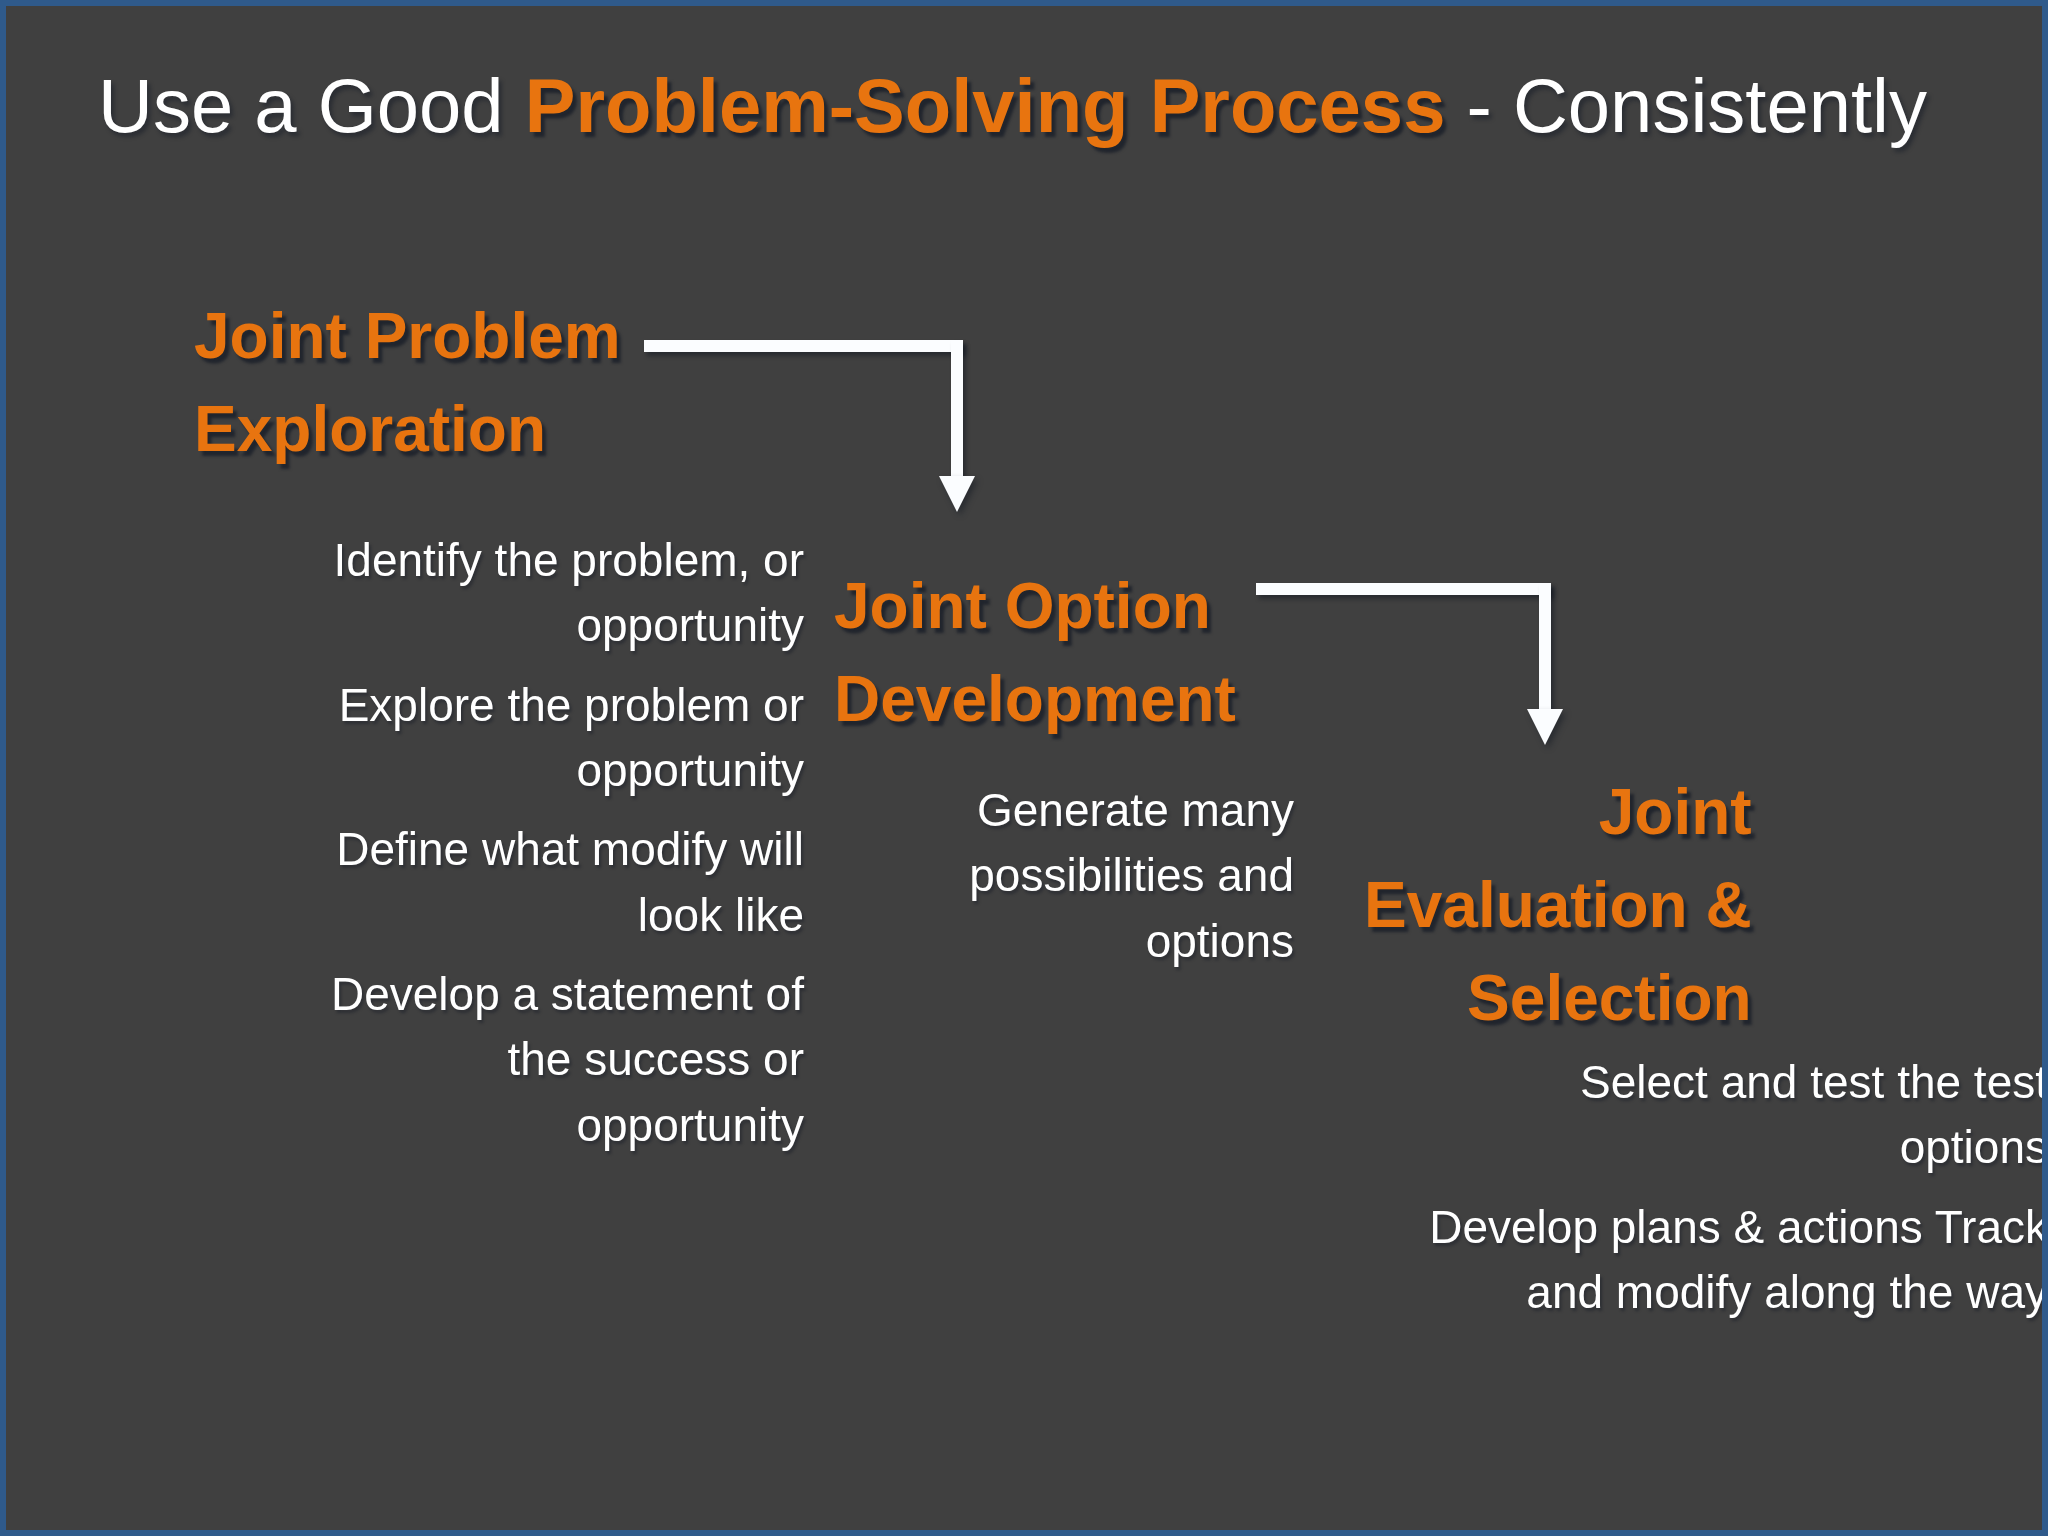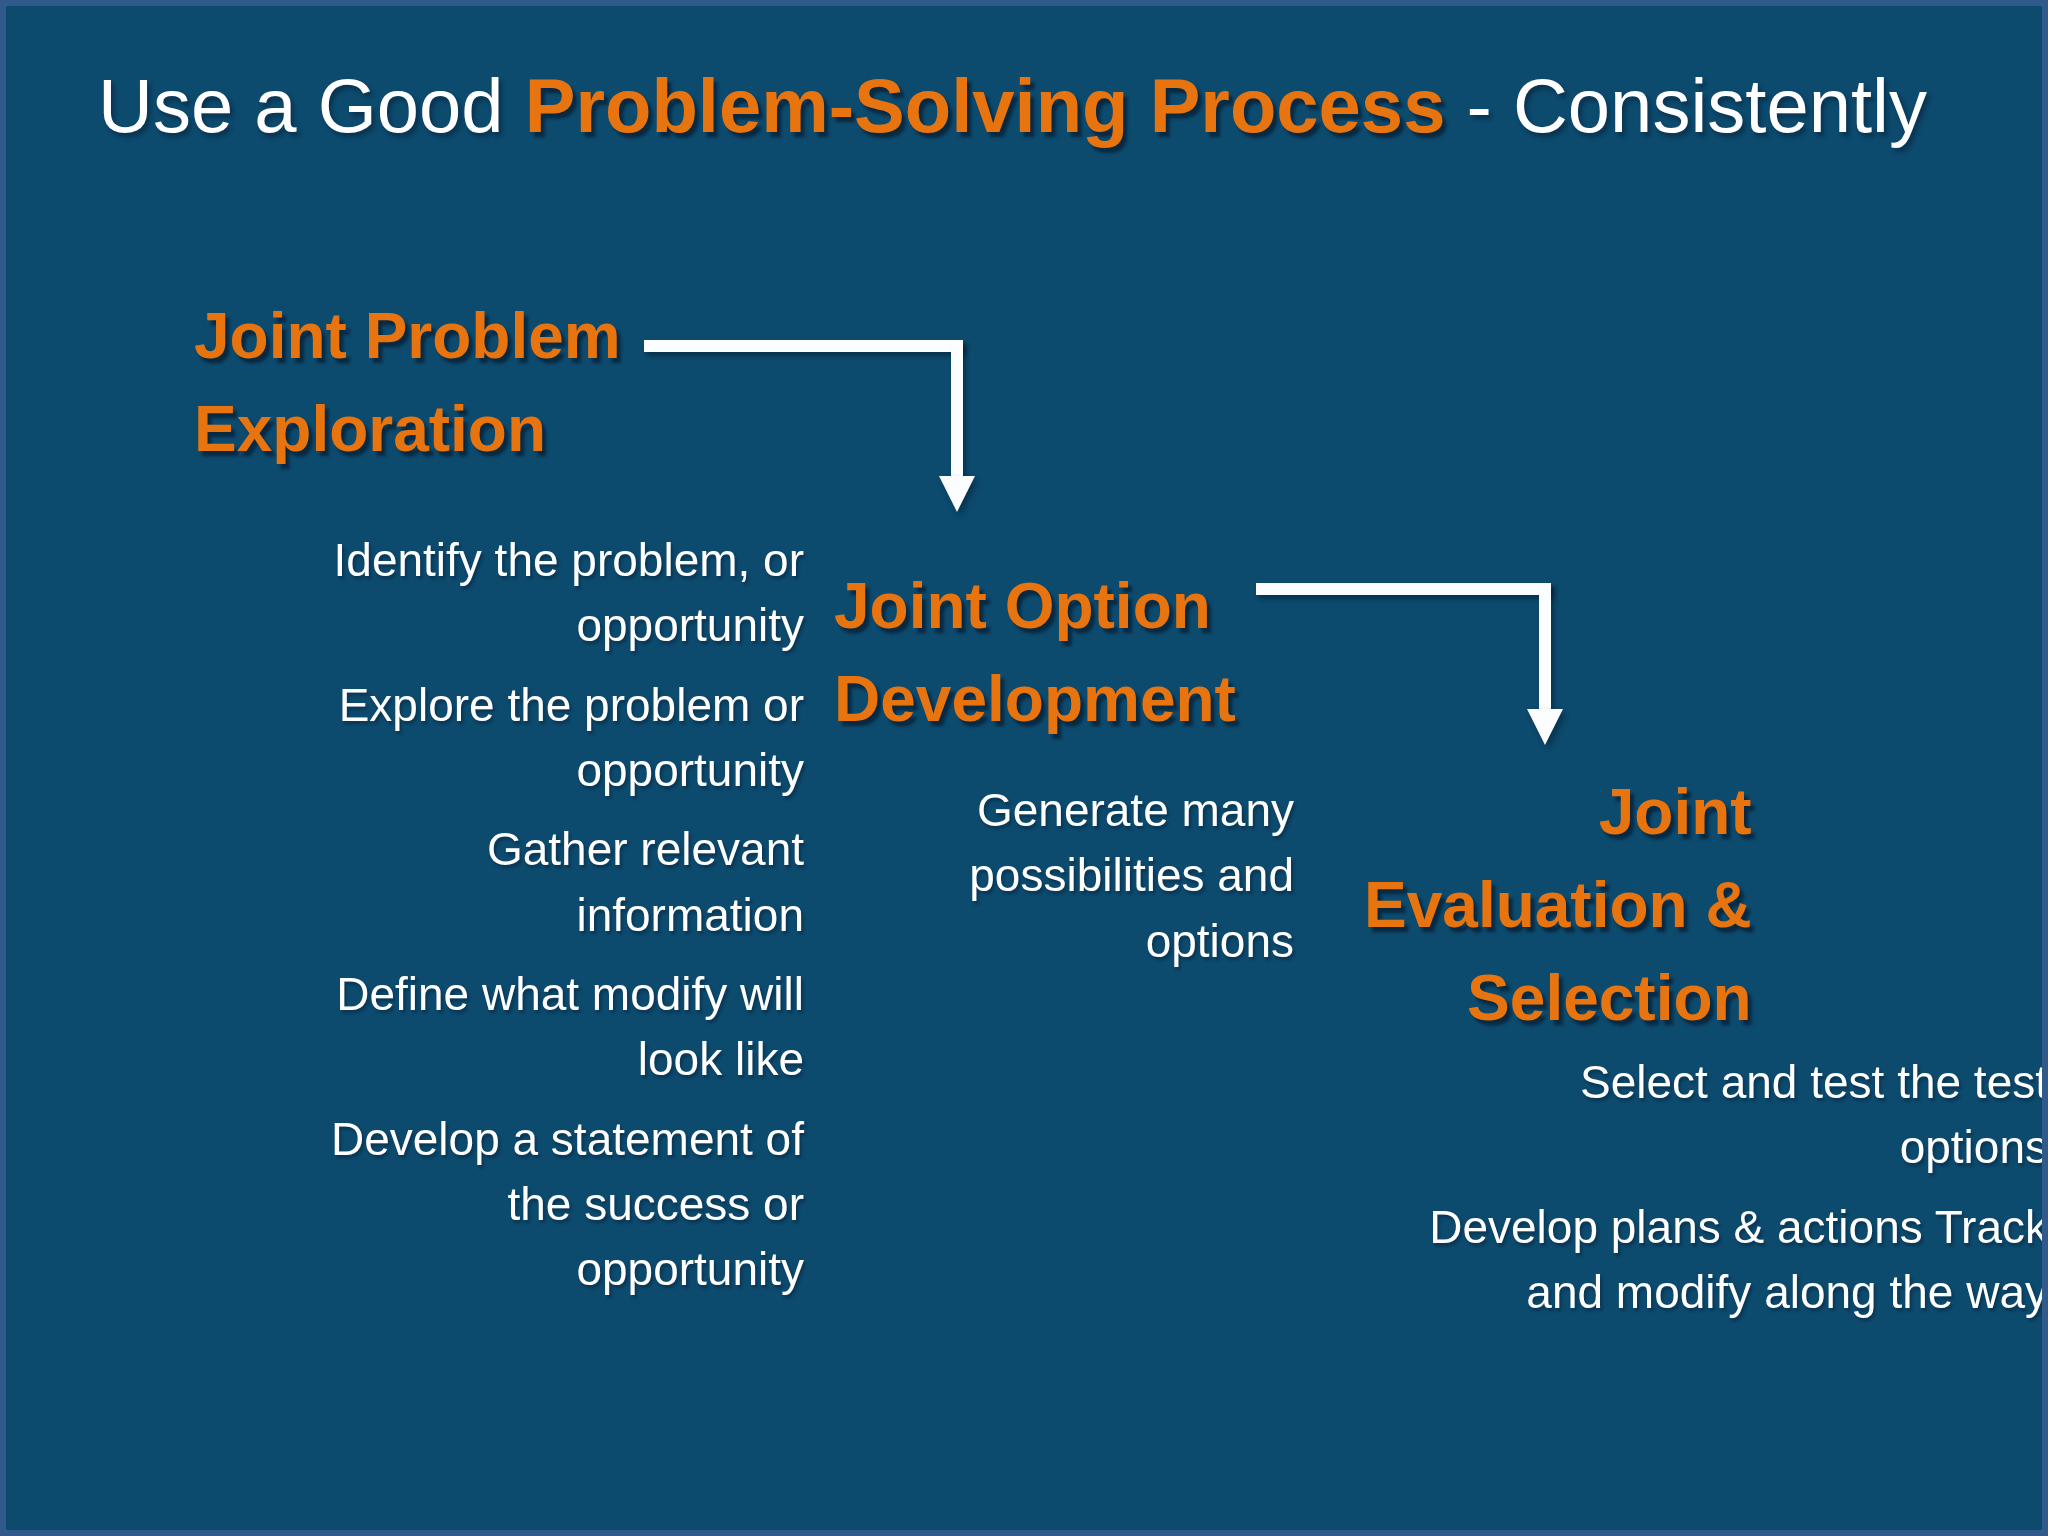--- a/index.html
+++ b/index.html
@@ -5,21 +5,21 @@
   html, body {
     margin: 0;
     padding: 0;
     background: #0d1b2e;
   }
   .slide {
     position: relative;
     width: 2048px;
     height: 1536px;
     box-sizing: border-box;
-    background: #0c4a6e;
+    background: #404040;
     border: 6px solid #2f5a8b;
     overflow: hidden;
     font-family: "Liberation Sans", "DejaVu Sans", sans-serif;
   }
 
   
   .title {
     position: absolute;
     left: 92px;
     top: 56px;
@@ -99,22 +99,20 @@
 
   <h1 class="title"><span>Use a Good </span><span class="hl">Problem-Solving Process</span><span> - Consistently</span></h1>
 
   <h2 class="stage-heading" id="heading-1">Joint Problem
 Exploration</h2>
   <div class="stage-list" id="list-1">
     <p>Identify the problem, or
 opportunity</p>
     <p>Explore the problem or
 opportunity</p>
-    <p>Gather relevant
-information</p>
     <p>Define what modify will
 look like</p>
     <p>Develop a statement of
 the success or
 opportunity</p>
   </div>
 
   <div class="arrow-line" id="a1-h"></div>
   <div class="arrow-line" id="a1-v"></div>
   <div class="arrow-head" id="a1-head"></div>

